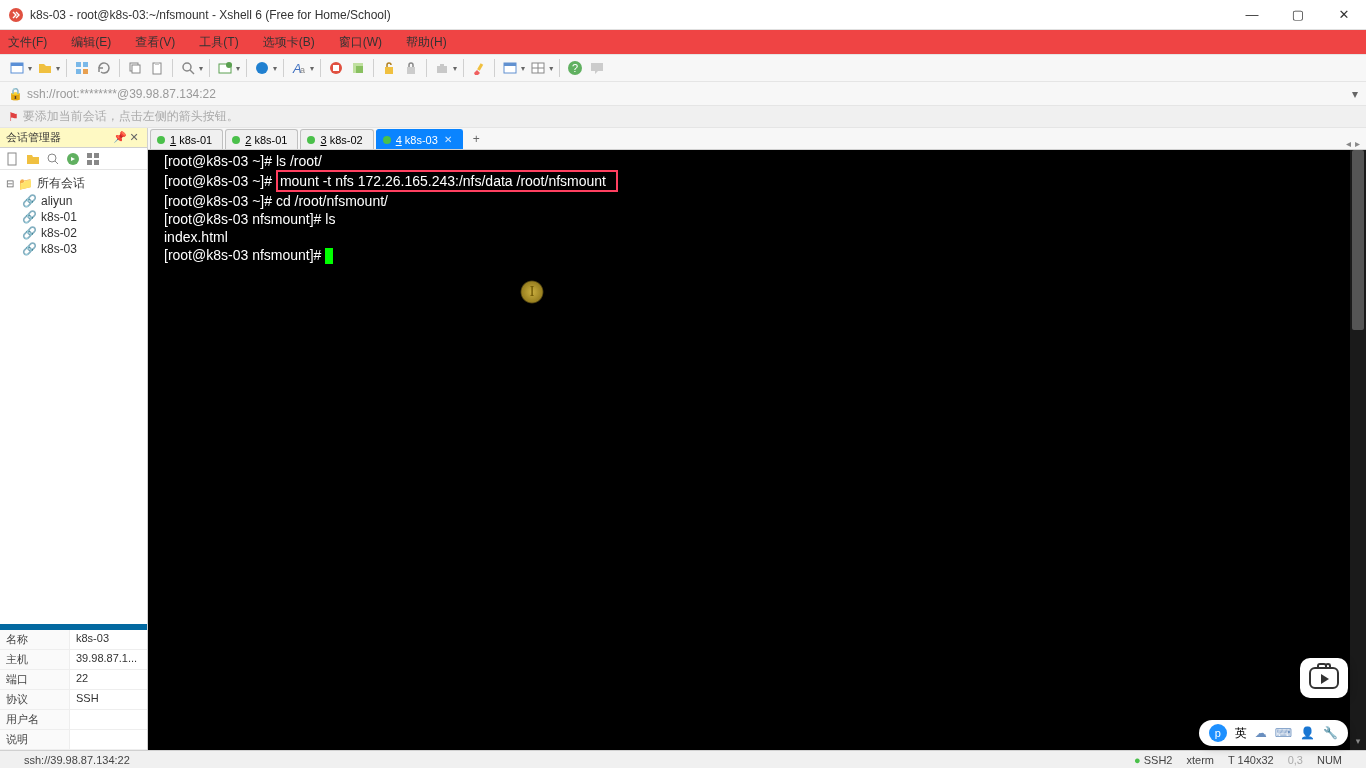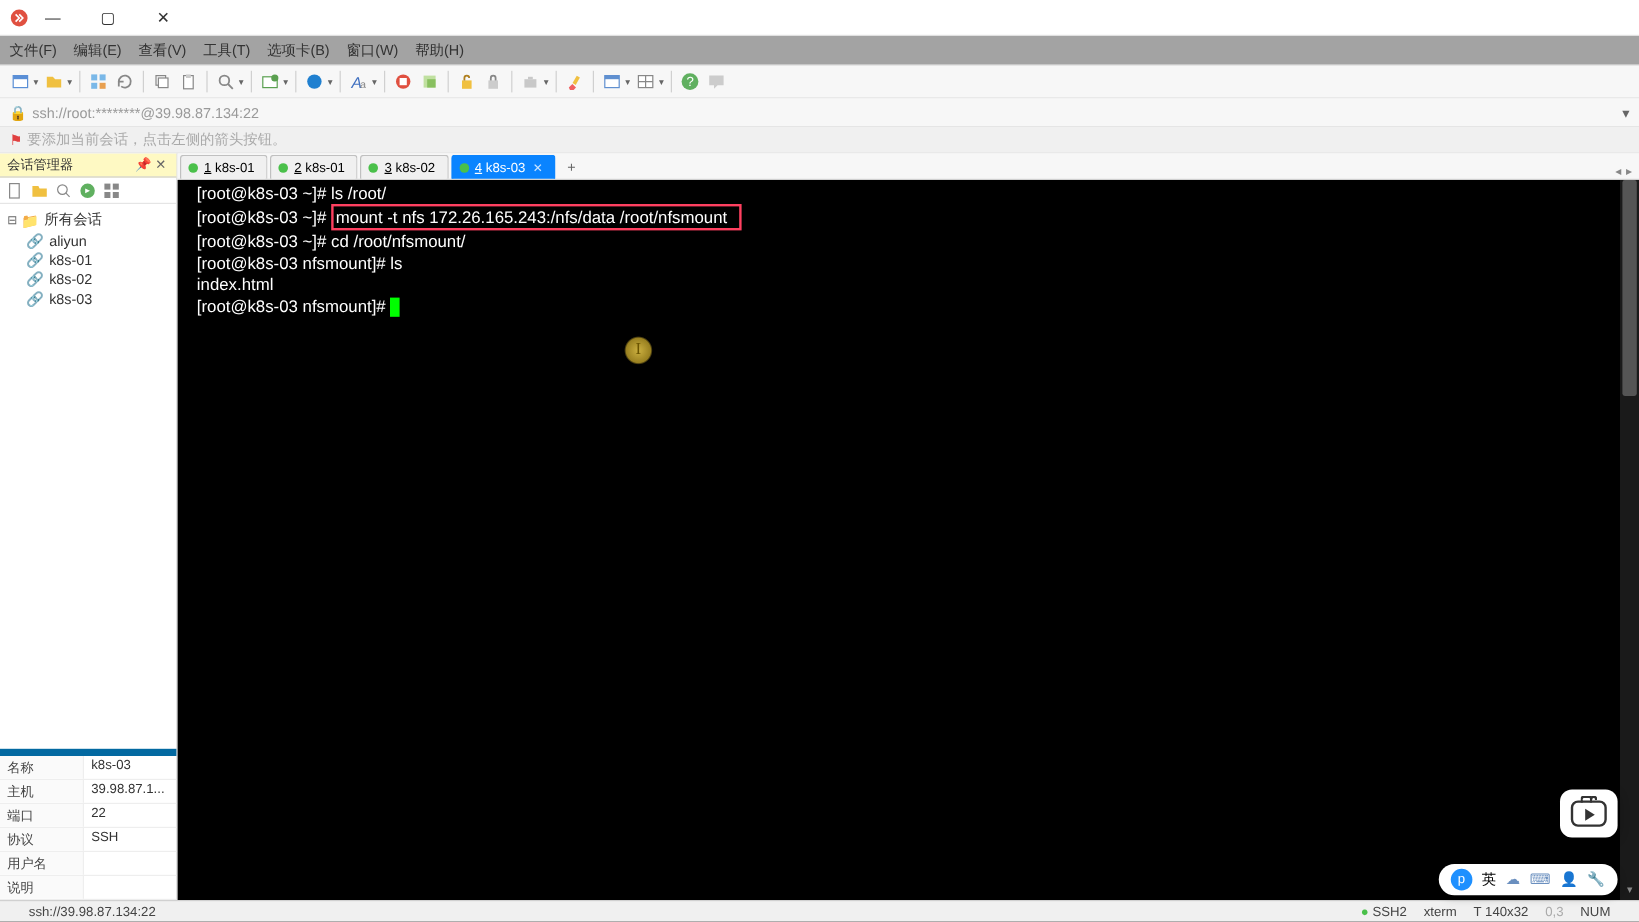--- a/index.html
+++ b/index.html
@@ -6,21 +6,21 @@
 body { width: 1366px; height: 768px; background: #f0f0f0; overflow: hidden; position: relative; font-size: 12px; }
 
 
 .titlebar { height: 30px; background: #fff; display: flex; align-items: center; padding: 0 8px; border-bottom: 1px solid #e0e0e0; }
 .titlebar .app-icon { width: 16px; height: 16px; margin-right: 6px; }
 .titlebar .title-text { flex: 1; color: #333; }
 .titlebar .win-controls { display: flex; gap: 18px; }
 .titlebar .win-btn { width: 28px; text-align: center; cursor: pointer; font-size: 13px; color: #333; }
 
 
-.menubar { height: 24px; background: #a3a3a3; display: flex; align-items: center; padding: 0 8px; gap: 14px; color: #333; }
+.menubar { height: 24px; background: #ef4444; display: flex; align-items: center; padding: 0 8px; gap: 24px; color: #333; }
 .menubar span { cursor: pointer; }
 
 
 .toolbar { height: 28px; background: #f7f7f7; border-top: 1px solid #e5e5e5; border-bottom: 1px solid #e5e5e5; display: flex; align-items: center; padding: 0 8px; gap: 4px; }
 .toolbar .tb-item { width: 18px; height: 18px; display: flex; align-items: center; justify-content: center; cursor: pointer; }
 .toolbar .tb-sep { width: 1px; height: 18px; background: #d0d0d0; margin: 0 2px; }
 .toolbar .dd { font-size: 8px; color: #666; margin-left: -2px; }
 
 
 .addressbar { height: 24px; background: #f7f7f7; border-bottom: 1px solid #e5e5e5; display: flex; align-items: center; padding: 0 8px; color: #999; }
@@ -104,20 +104,21 @@
 </head>
 <body>
 
 <div class="titlebar">
   <span class="app-icon">
     <svg width="16" height="16">
         <circle cx="8" cy="8" r="7" fill="#e05040"></circle>
         <path d="M5 5 L8 8 L5 11 M8 5 L11 8 L8 11" stroke="#fff" stroke-width="1.4" fill="none"></path>
       </svg>
   </span>
+  <span class="title-text">k8s-03 - root@k8s-03:~/nfsmount - Xshell 6 (Free for Home/School)</span>
   <div class="win-controls">
     <span class="win-btn">―</span>
     <span class="win-btn">▢</span>
     <span class="win-btn">✕</span>
   </div>
 </div>
 
 <div class="menubar">
   <span>文件(F)</span>
   <span>编辑(E)</span>

